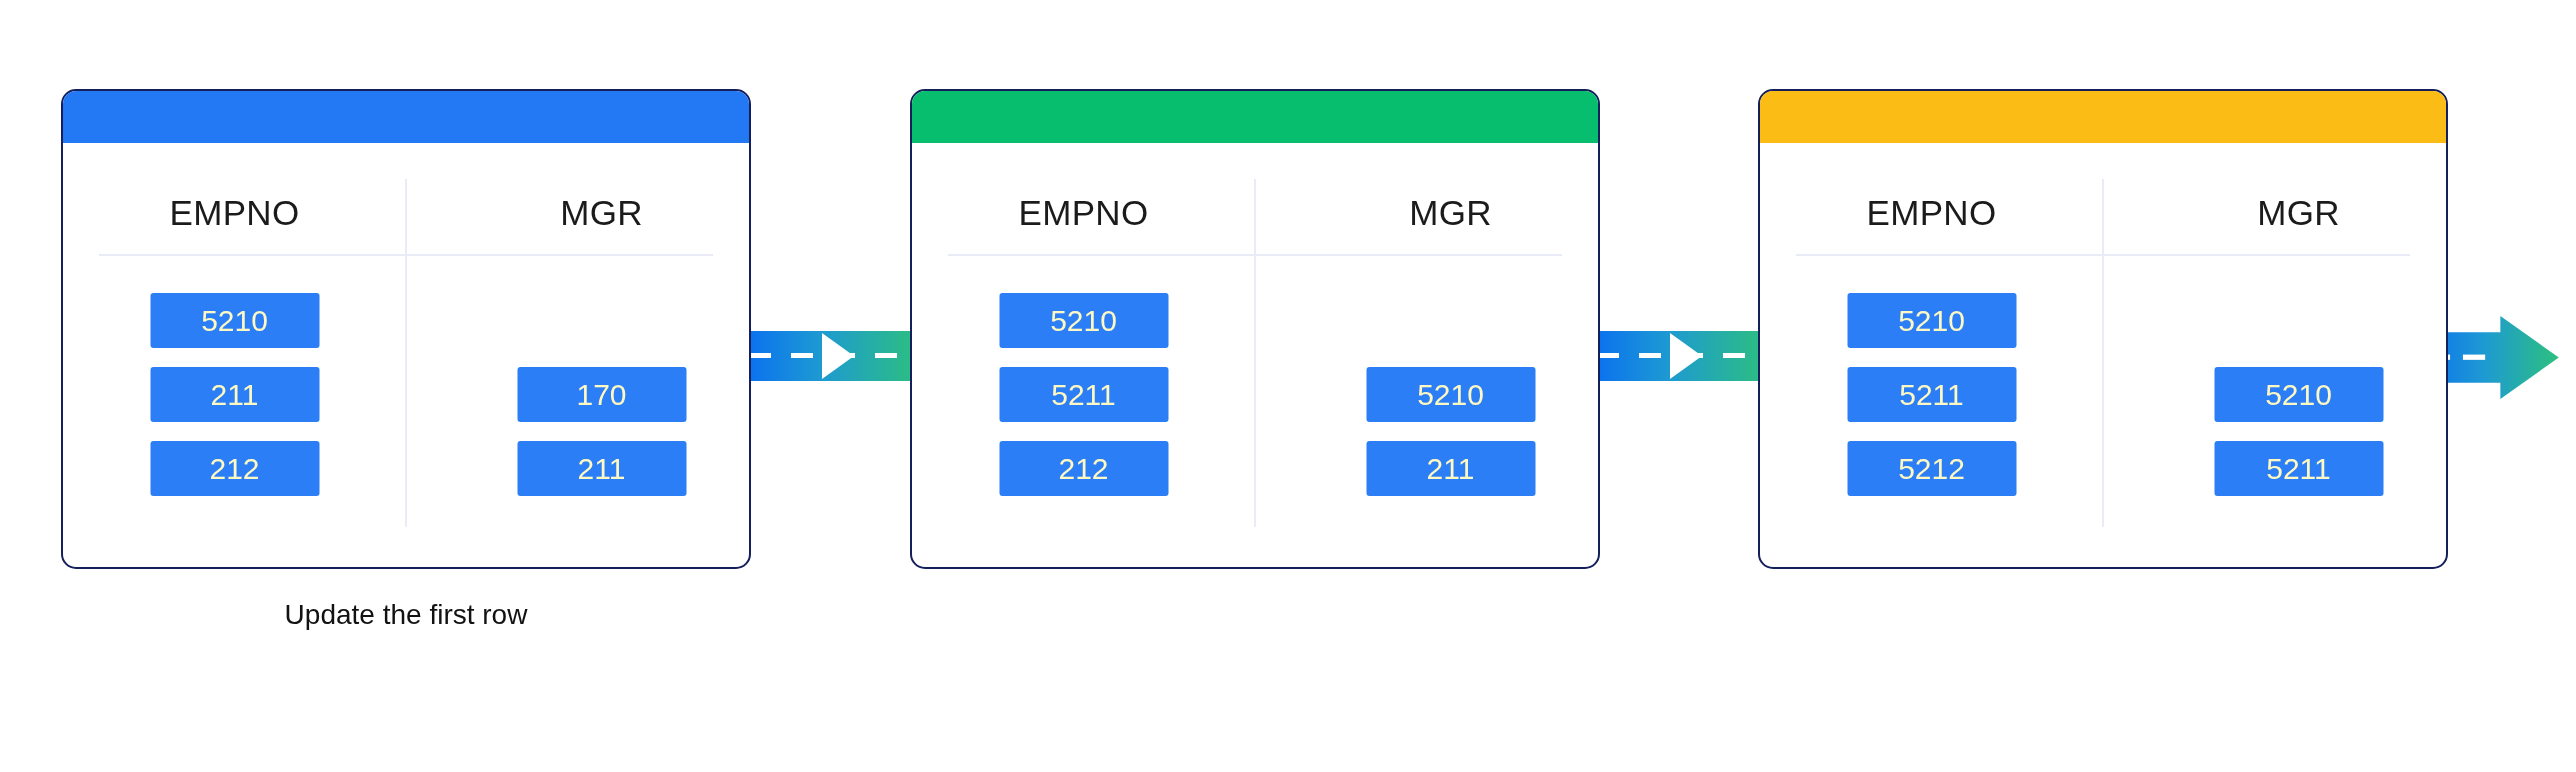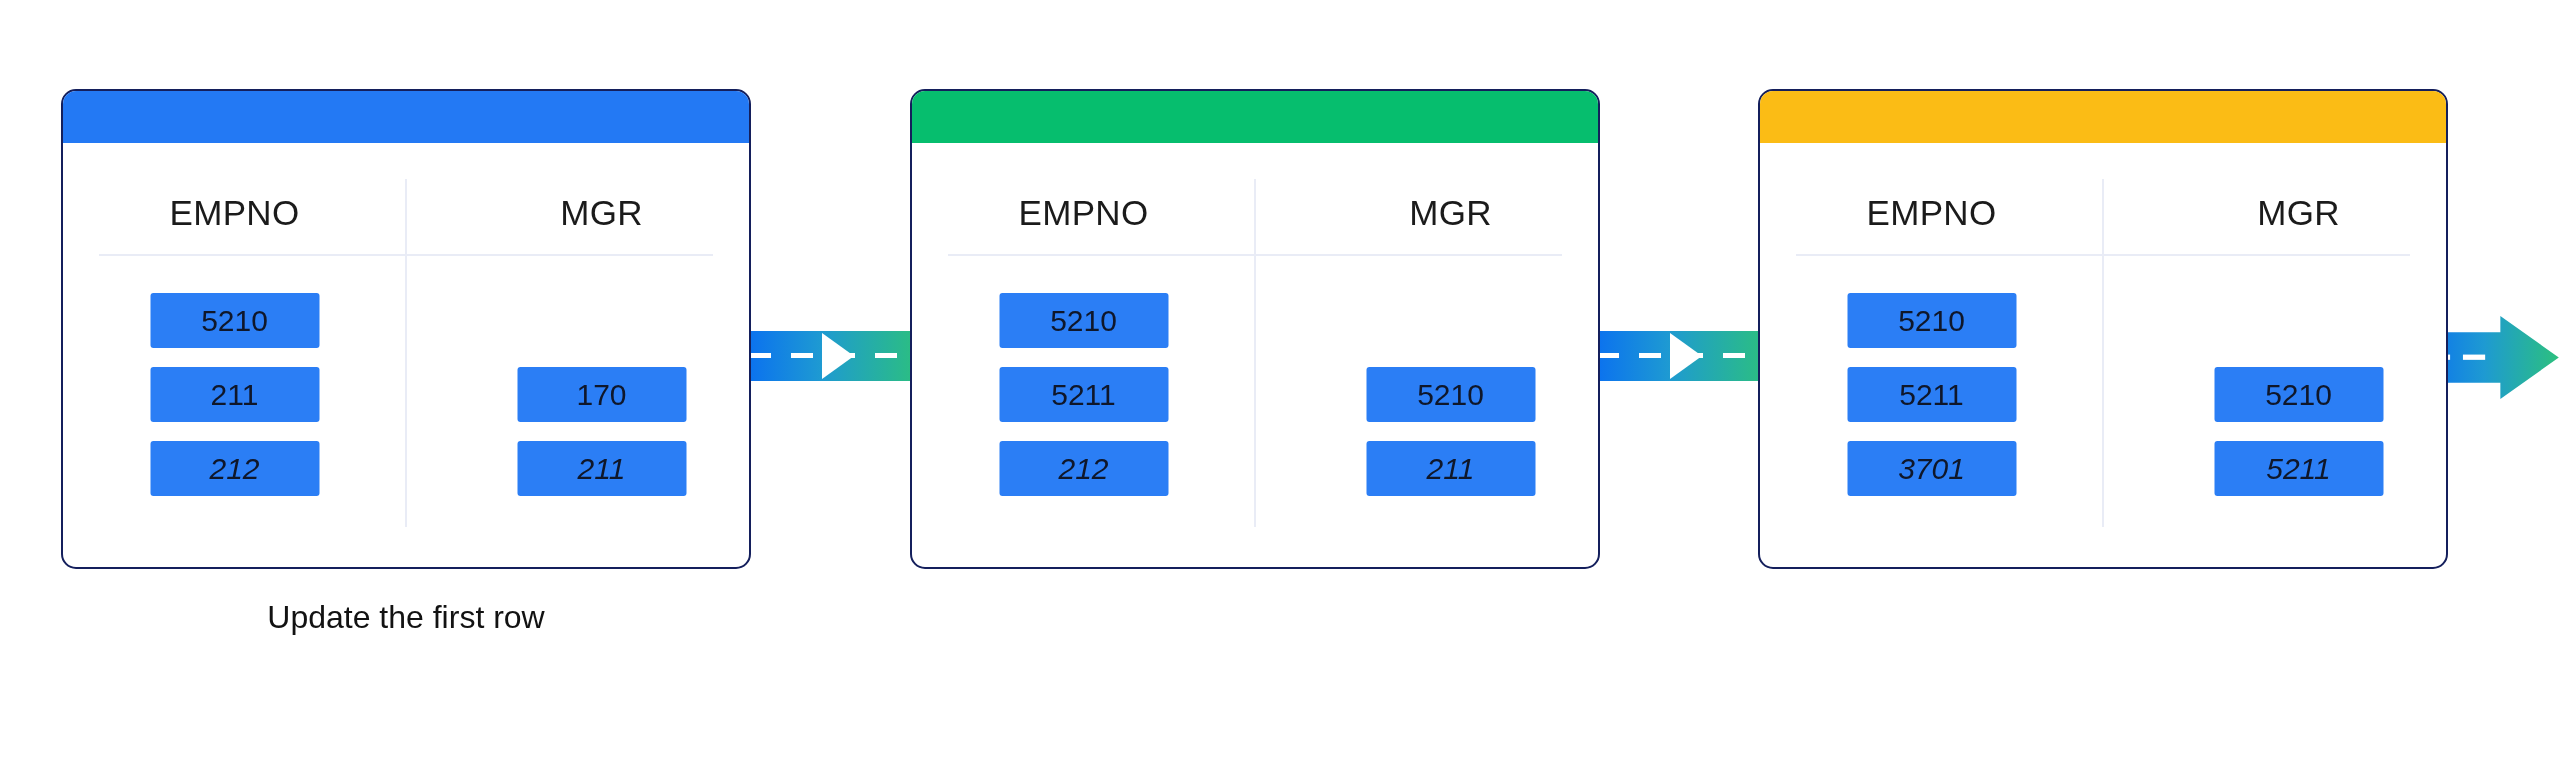--- a/index.html
+++ b/index.html
@@ -93,37 +93,37 @@
     height: 193px;
   }
   .chip {
     position: absolute;
     left: 50%;
     transform: translateX(-50%);
     width: 169px;
     height: 55px;
     border-radius: 2.9px;
     background: #2b7ef5;
-    color: #0f172a;
+    color: #fef9c3;
     font-size: 30px;
     line-height: 55px;
     text-align: center;
     box-sizing: border-box;
   }
   .chip.slot0 { top: 0px; }
   .chip.slot1 { top: 74px; }
-  .chip.slot2 { top: 148px; font-style: italic; }
+  .chip.slot2 { top: 148px; }
 
   
   .caption {
     position: absolute;
     top: 598px;
     width: 690px;
     text-align: center;
-    font-size: 32px;
+    font-size: 28px;
     line-height: 1.22;
     color: #121212;
     white-space: pre-line;
   }
   .caption.two-line { top: 585px; }
 
   
   .connector {
     position: absolute;
     top: 331px;
@@ -237,21 +237,21 @@
     <div class="card-header" style="background: rgb(251, 188, 21);"></div>
     <div class="card-body">
       <div class="col-divider"></div>
       <div class="head-rule"></div>
 
       <div class="col left">
         <div class="col-title">EMPNO</div>
         <div class="chips">
           <div class="chip slot0">5210</div>
           <div class="chip slot1">5211</div>
-          <div class="chip slot2">3701</div>
+          <div class="chip slot2">5212</div>
         </div>
       </div>
 
       <div class="col right">
         <div class="col-title">MGR</div>
         <div class="chips">
           <div class="chip slot1">5210</div>
           <div class="chip slot2">5211</div>
         </div>
       </div>

